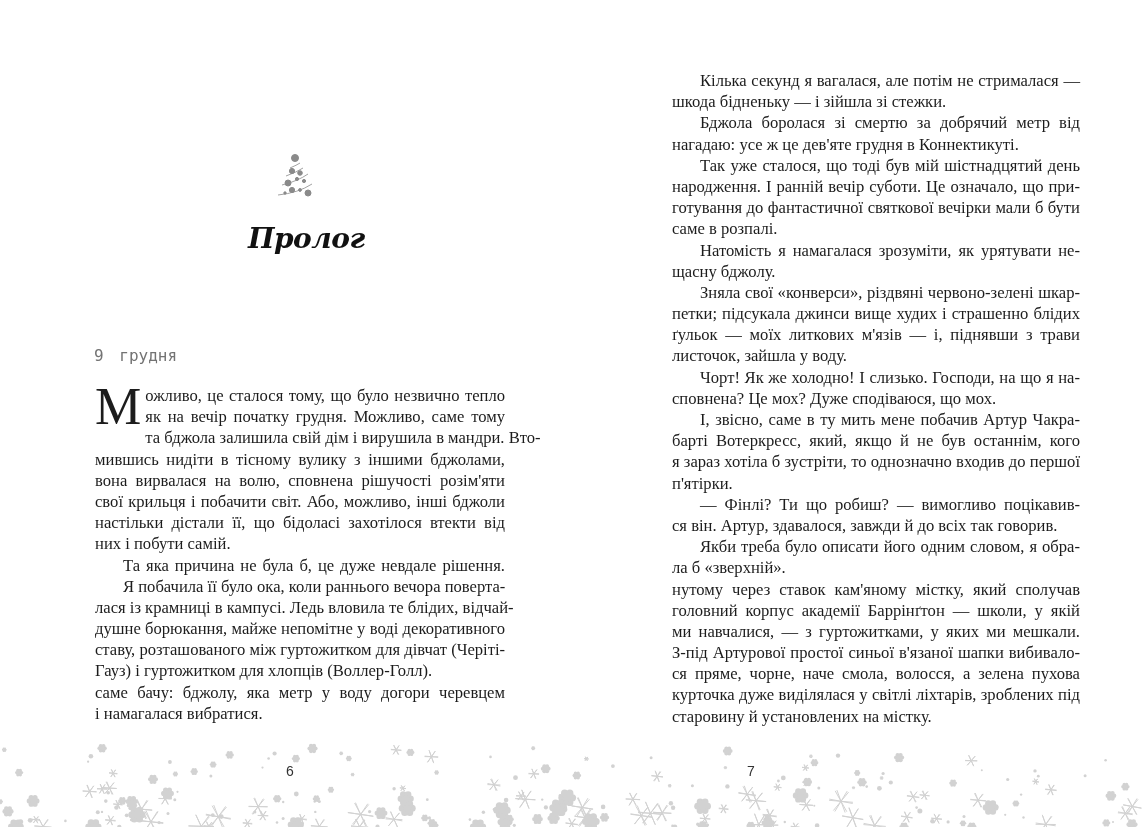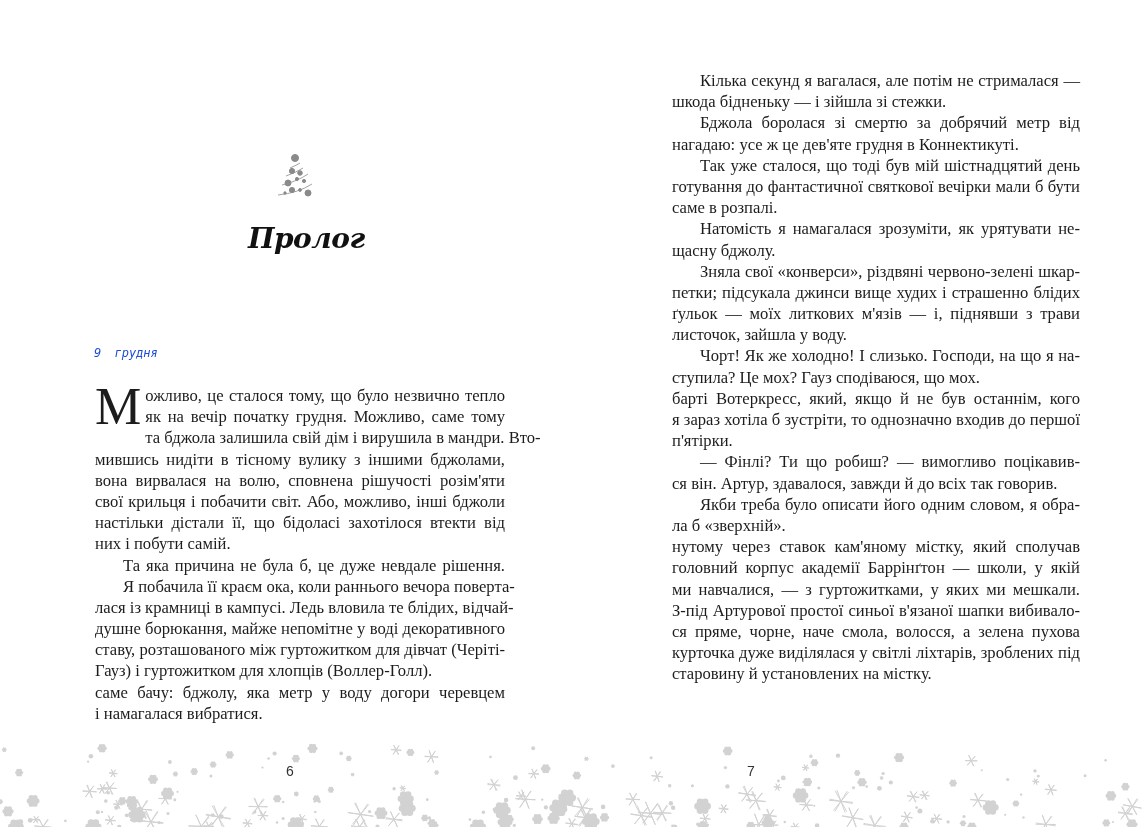--- a/index.html
+++ b/index.html
@@ -16,21 +16,21 @@
   .tree { position: absolute; left: 270px; top: 152px; width: 50px; height: 50px; }
   .chapter-title {
     position: absolute; left: 248px; top: 222px; width: 140px;
     font-family: "DejaVu Serif", "Liberation Serif", serif;
     font-style: italic; font-weight: bold; font-size: 28px;
     letter-spacing: -0.5px; color: #111;
   }
   .date-line {
     position: absolute; left: 94px; top: 346px;
     font-family: "DejaVu Sans Mono", "Liberation Mono", monospace;
-    font-size: 12px; color: #1d4ed8; word-spacing: 6px; font-style: italic;
+    font-size: 16px; color: #737373; word-spacing: 6px;
   }
   .text-block {
     position: absolute; width: 410px;
     font-size: 16.6px; line-height: 21.2px; text-align: justify;
   }
   .left-text { left: 95px; top: 385px; }
   .right-text { left: 642px; top: 70px; width: 408px; }
   .line { display: block; white-space: nowrap; text-align: justify; text-align-last: justify; height: 21.2px; }
   .line.last { text-align-last: left; }
   .indent { padding-left: 28px; }
@@ -81,50 +81,52 @@
       <span class="line">як на вечір початку грудня. Можливо, саме тому</span>
     </div>
     <div id="left-lines">
         <span class="line">та бджола залишила свій дім і вирушила в мандри. Вто-</span>
         <span class="line">мившись нидіти в тісному вулику з іншими бджолами,</span>
         <span class="line">вона вирвалася на волю, сповнена рішучості розім'яти</span>
         <span class="line">свої крильця і побачити світ. Або, можливо, інші бджоли</span>
         <span class="line">настільки дістали її, що бідоласі захотілося втекти від</span>
         <span class="line last">них і побути самій.</span>
         <span class="line indent">Та яка причина не була б, це дуже невдале рішення.</span>
-        <span class="line indent">Я побачила її краєм ока, коли раннього вечора поверта-</span>
+        <span class="line indent">Я побачила її було ока, коли раннього вечора поверта-</span>
         <span class="line">лася із крамниці в кампусі. Ледь вловила те блідих, відчай-</span>
         <span class="line">душне борюкання, майже непомітне у воді декоративного</span>
         <span class="line">ставу, розташованого між гуртожитком для дівчат (Черіті-</span>
         <span class="line last">Гауз) і гуртожитком для хлопців (Воллер-Голл).</span>
         <span class="line">саме бачу: бджолу, яка метр у воду догори черевцем</span>
         <span class="line last">і намагалася вибратися.</span>
       </div>
   </div>
   <div class="page-number pn-left">6</div>
 </div>
 
 <div class="page page-right">
   <div class="text-block right-text" style="left:71px;">
     <div id="right-lines">
         <span class="line indent">Кілька секунд я вагалася, але потім не стрималася —</span>
         <span class="line last">шкода бідненьку — і зійшла зі стежки.</span>
         <span class="line indent">Бджола боролася зі смертю за добрячий метр від</span>
         <span class="line last">нагадаю: усе ж це дев'яте грудня в Коннектикуті.</span>
         <span class="line indent">Так уже сталося, що тоді був мій шістнадцятий день</span>
+        <span class="line">народження. І ранній вечір суботи. Це означало, що при-</span>
         <span class="line">готування до фантастичної святкової вечірки мали б бути</span>
         <span class="line last">саме в розпалі.</span>
         <span class="line indent">Натомість я намагалася зрозуміти, як урятувати не-</span>
         <span class="line last">щасну бджолу.</span>
         <span class="line indent">Зняла свої «конверси», різдвяні червоно-зелені шкар-</span>
         <span class="line">петки; підсукала джинси вище худих і страшенно блідих</span>
         <span class="line">ґульок — моїх литкових м'язів — і, піднявши з трави</span>
         <span class="line last">листочок, зайшла у воду.</span>
         <span class="line indent">Чорт! Як же холодно! І слизько. Господи, на що я на-</span>
-        <span class="line last">ступила? Це мох? Гауз сподіваюся, що мох.</span>
+        <span class="line last">сповнена? Це мох? Дуже сподіваюся, що мох.</span>
+        <span class="line indent">І, звісно, саме в ту мить мене побачив Артур Чакра-</span>
         <span class="line">барті Вотеркресс, який, якщо й не був останнім, кого</span>
         <span class="line">я зараз хотіла б зустріти, то однозначно входив до першої</span>
         <span class="line last">п'ятірки.</span>
         <span class="line indent">— Фінлі? Ти що робиш? — вимогливо поцікавив-</span>
         <span class="line last">ся він. Артур, здавалося, завжди й до всіх так говорив.</span>
         <span class="line indent">Якби треба було описати його одним словом, я обра-</span>
         <span class="line last">ла б «зверхній».</span>
         <span class="line">нутому через ставок кам'яному містку, який сполучав</span>
         <span class="line">головний корпус академії Баррінґтон — школи, у якій</span>
         <span class="line">ми навчалися, — з гуртожитками, у яких ми мешкали.</span>

